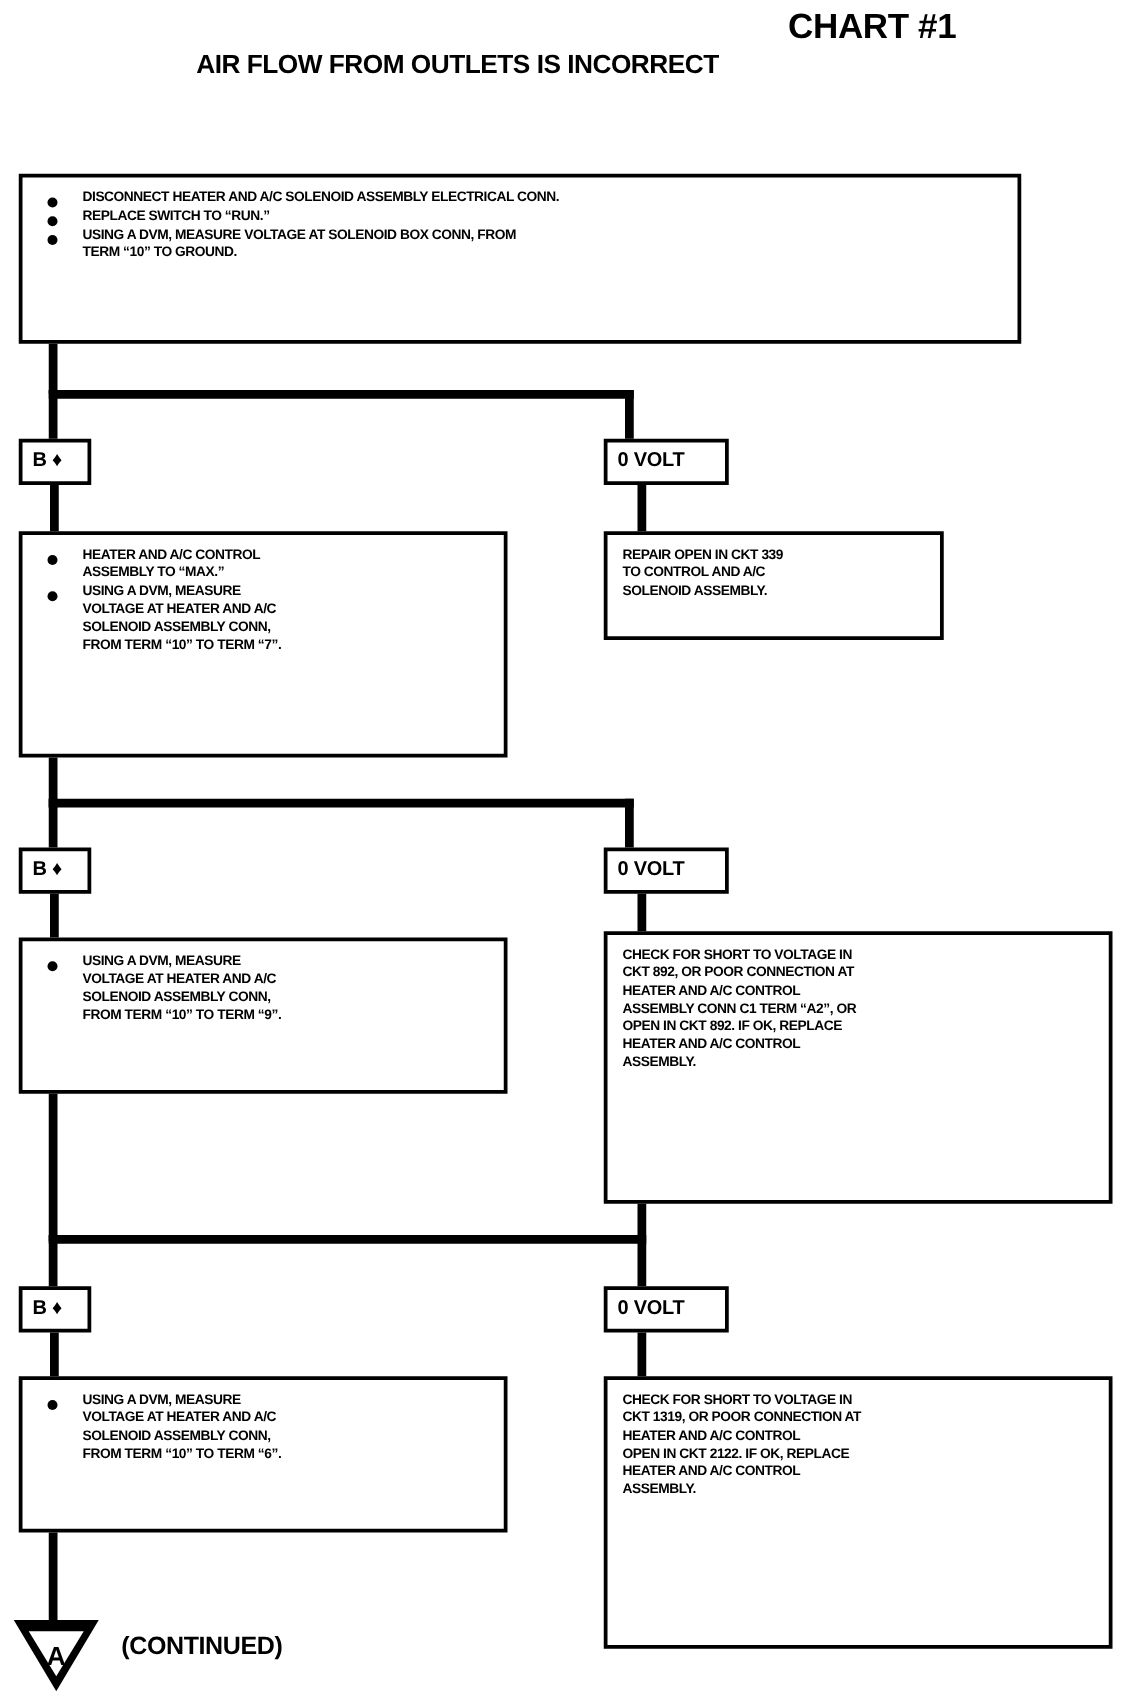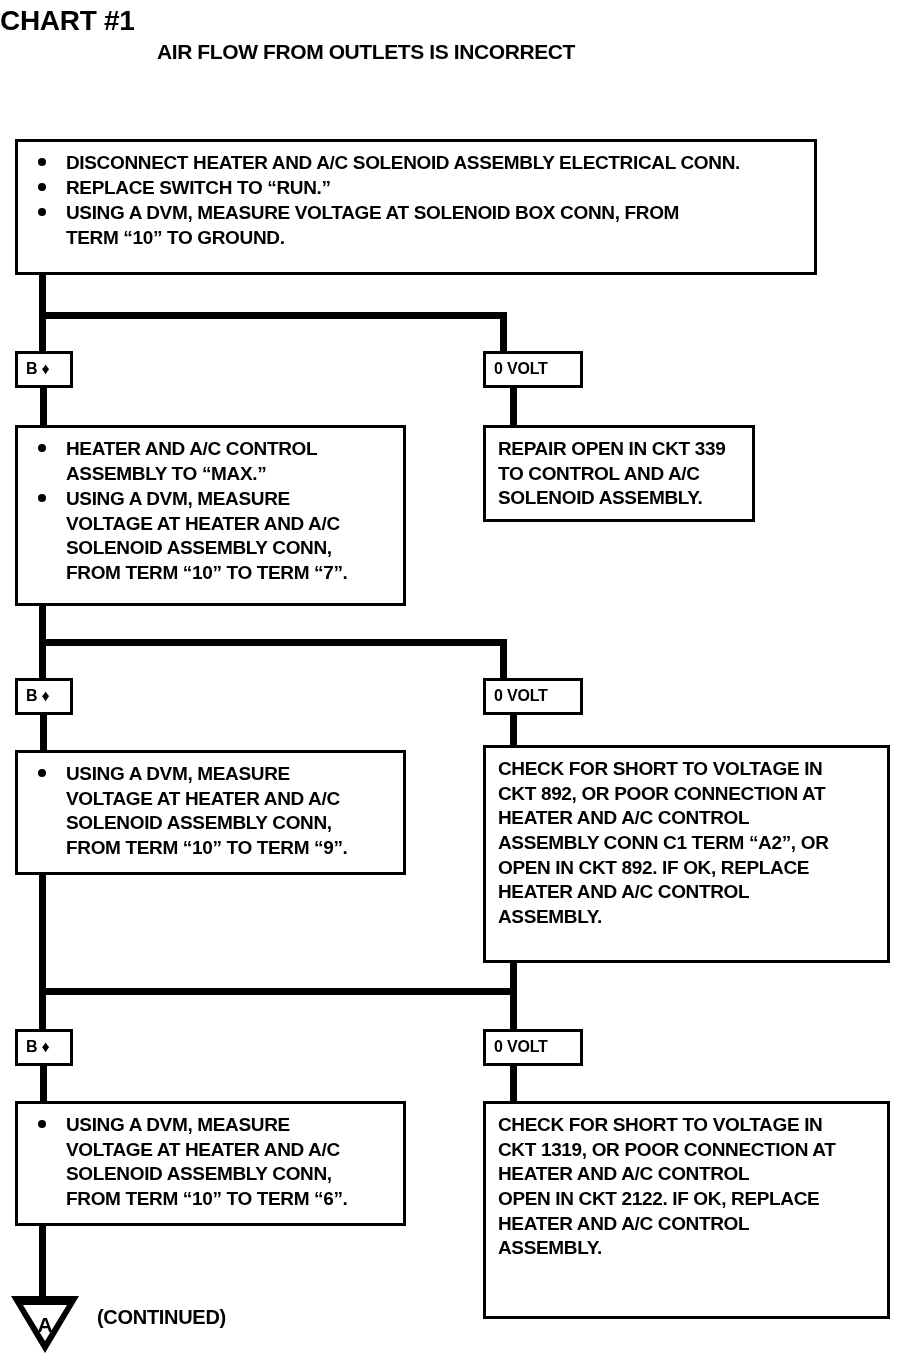--- a/index.html
+++ b/index.html
@@ -19,21 +19,21 @@
     overflow: hidden;
     background: #ffffff;
   }
 
   
   .title-main {
     position: absolute;
     left: 0;
     top: 6px;
     width: 765px;
-    text-align: left;
+    text-align: right;
     font-size: 28px;
     font-weight: bold;
     letter-spacing: -0.3px;
     line-height: 1.05;
   }
   .title-sub {
     position: absolute;
     left: 0;
     top: 41px;
     width: 732px;
@@ -44,21 +44,21 @@
     line-height: 1.05;
   }
 
   
   .node {
     position: absolute;
     box-sizing: border-box;
     border: 3px solid #000000;
     background: #ffffff;
     padding: 9px 10px 9px 12px;
-    font-size: 19px;
+    font-size: 11px;
     font-weight: bold;
     line-height: 1.30;
     letter-spacing: -0.35px;
   }
   .node.small {
     padding: 3px 8px 3px 8px;
     font-size: 16px;
     letter-spacing: -0.2px;
     display: flex;
     align-items: center;
@@ -162,21 +162,21 @@
       </li>
       <li>
         <span class="line">USING A DVM, MEASURE</span>
         <span class="line">VOLTAGE AT HEATER AND A/C</span>
         <span class="line">SOLENOID ASSEMBLY CONN,</span>
         <span class="line">FROM TERM “10” TO TERM “7”.</span>
       </li>
     </ul>
   </div>
 
-  <div class="node plainlines" style="left:483px; top:425px; width:272px; height:97px;">
+  <div class="node plainlines" style="left:483px; top:425px; width:272px; height:87px;">
     <span class="line">REPAIR OPEN IN CKT 339</span>
     <span class="line">TO CONTROL AND A/C</span>
     <span class="line">SOLENOID ASSEMBLY.</span>
   </div>
 
   <div class="wire" style="left:39px; top:606px; width:7px; height:40px;"></div>
   <div class="wire" style="left:39px; top:639px; width:468px; height:7px;"></div>
   <div class="wire" style="left:39px; top:639px; width:7px; height:40px;"></div>
   <div class="wire" style="left:500px; top:639px; width:7px; height:40px;"></div>
 

